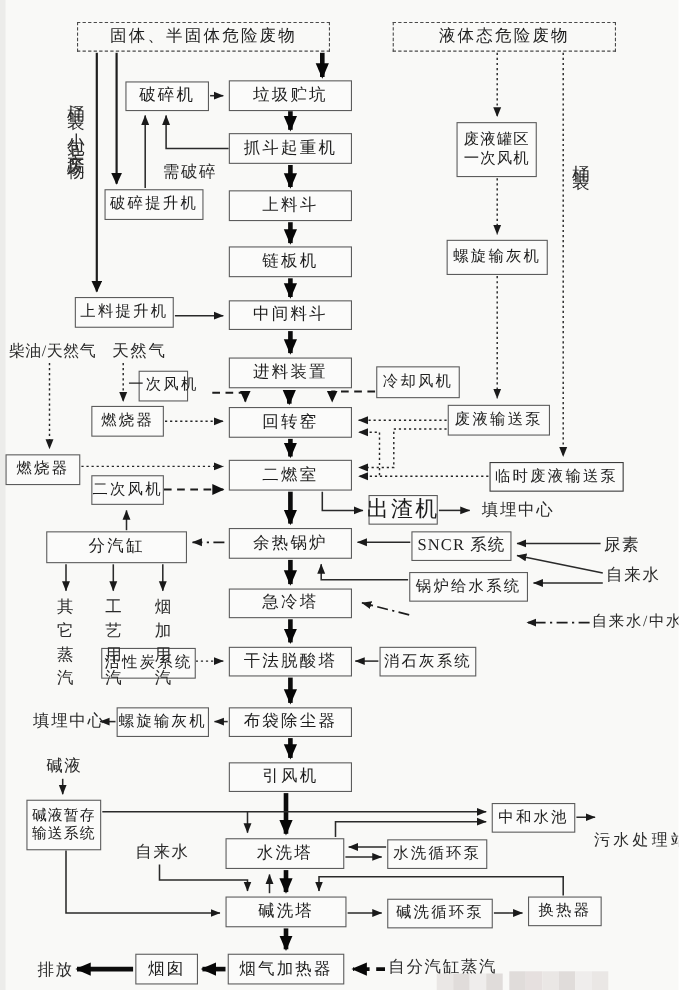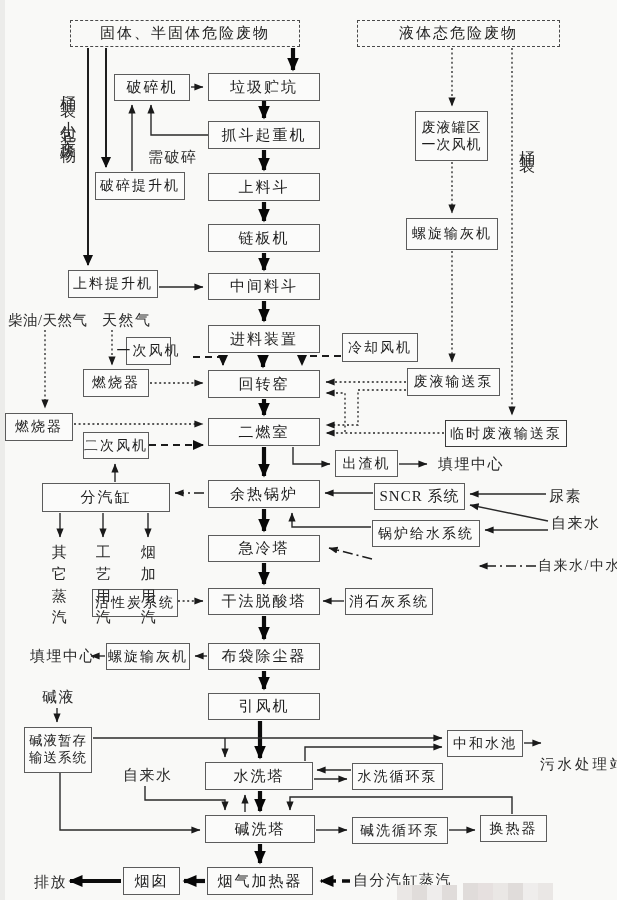--- a/index.html
+++ b/index.html
@@ -163,21 +163,21 @@
     <span>废液罐区</span>
     <span>一次风机</span>
   </div>
   <div class="node" style="left:406px;top:218px;width:92px;height:32px;font-size:14px">螺旋输灰机</div>
   <div class="node dark" style="left:445px;top:420px;width:122px;height:27px;font-size:14px">临时废液输送泵</div>
   <div class="node" style="left:407px;top:368px;width:93px;height:28px;font-size:14px">废液输送泵</div>
 
   <div class="node" style="left:5px;top:413px;width:68px;height:28px;font-size:14px">燃烧器</div>
   <div class="node" style="left:83px;top:432px;width:66px;height:27px;font-size:14px">二次风机</div>
   <div class="node" style="left:208px;top:418px;width:112px;height:28px">二燃室</div>
-  <div class="node" style="left:335px;top:450px;width:63px;height:27px;font-size:14px">出渣机</div>
+  <div class="node" style="left:335px;top:450px;width:63px;height:27px;font-size:20px">出渣机</div>
   <div class="node" style="left:42px;top:483px;width:128px;height:29px">分汽缸</div>
   <div class="node" style="left:208px;top:480px;width:112px;height:28px">余热锅炉</div>
   <div class="node" style="left:374px;top:483px;width:91px;height:27px;letter-spacing:1px">SNCR 系统</div>
   <div class="node" style="left:372px;top:520px;width:108px;height:27px;font-size:14px">锅炉给水系统</div>
   <div class="node" style="left:208px;top:535px;width:112px;height:27px">急冷塔</div>
   <div class="node" style="left:92px;top:589px;width:86px;height:28px;font-size:14px">活性炭系统</div>
   <div class="node" style="left:208px;top:588px;width:112px;height:27px">干法脱酸塔</div>
   <div class="node" style="left:345px;top:588px;width:88px;height:27px;font-size:14px">消石灰系统</div>
   <div class="node" style="left:106px;top:643px;width:84px;height:27px;font-size:14px">螺旋输灰机</div>
   <div class="node" style="left:208px;top:643px;width:112px;height:27px">布袋除尘器</div>

